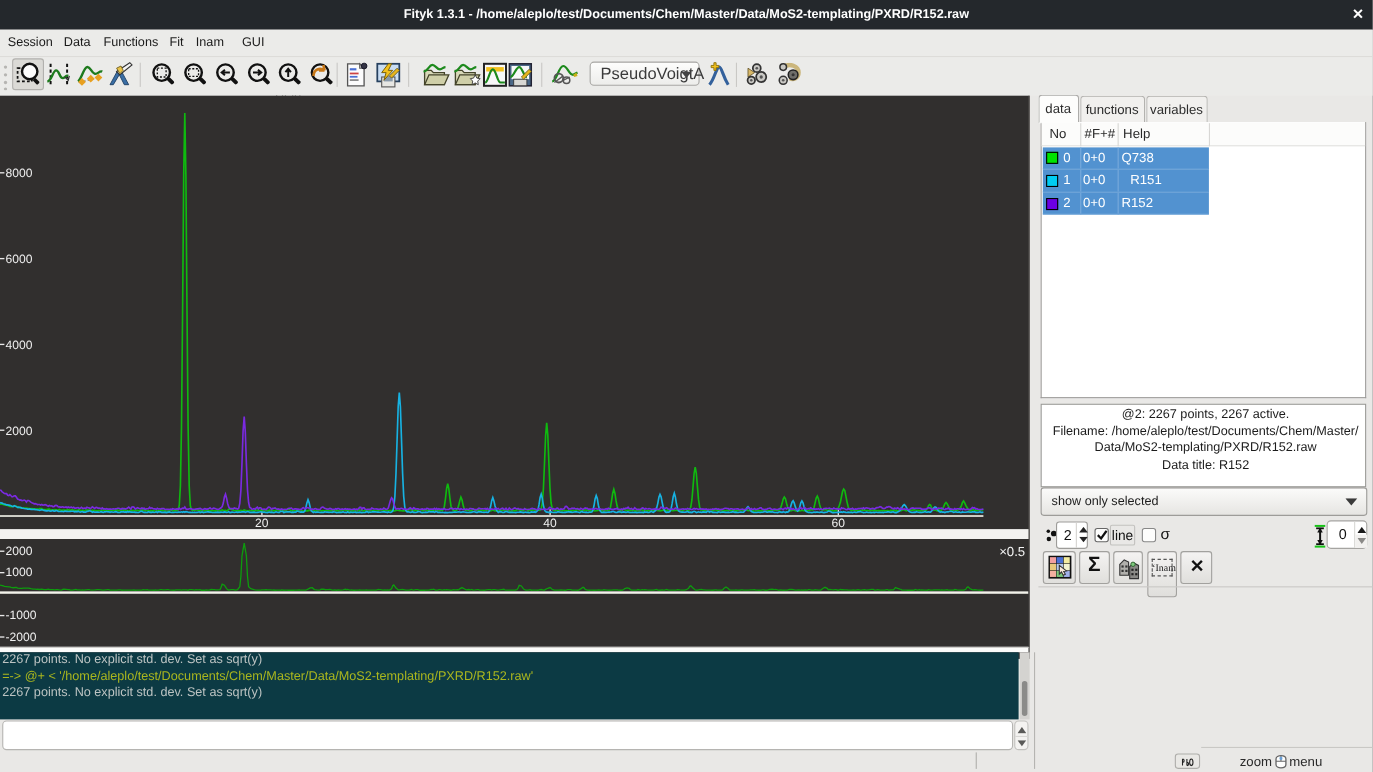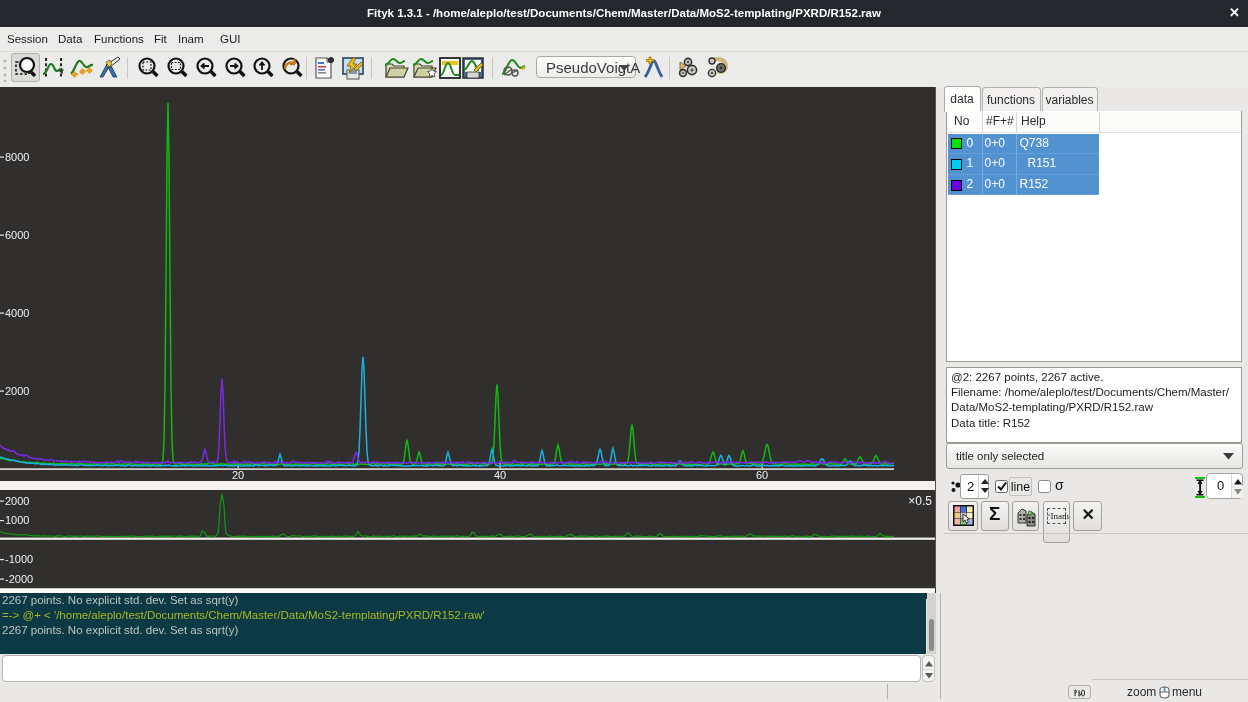--- a/index.html
+++ b/index.html
@@ -263,24 +263,24 @@
 <div class="abs" style="left:947.5px;top:175.1px;width:151.5px;height:20.3px;background:#5292d0;font-size:12px;color:#fff;">
 <span class="abs" style="left:3px;top:4.5px;width:11px;height:11px;background:#6c00e4;border:1.6px solid #000;"></span>
 <span class="abs" style="left:19px;top:2px;">2</span>
 <span class="abs" style="left:37px;top:2px;">0+0</span>
 <span class="abs" style="left:72px;top:2px;">R152</span>
 <span class="abs" style="left:34px;top:0;width:1px;height:20.3px;background:#79abdc;"></span>
 <span class="abs" style="left:68px;top:0;width:1px;height:20.3px;background:#79abdc;"></span>
 <span class="abs" style="left:0;bottom:0;width:151.5px;height:1px;background:#649ed6;"></span>
 </div>
 <div class="abs" style="left:946px;top:367px;width:296px;height:76px;background:#fff;border:1px solid #989894;font-size:11.5px;color:#1c1c1c;line-height:15.2px;white-space:nowrap;overflow:hidden;">
-<div style="padding:2px 0 0 4px;">@2: 2267 points, 2267 active.<br>Filename: /home/aleplo/test/Documents/Chem/Master/<br>Data/MoS2-templating/PXRD/R152.raw<br>Data title: R152</div>
+<div style="padding:2px 0 0 4px;text-align:center;">@2: 2267 points, 2267 active.<br>Filename: /home/aleplo/test/Documents/Chem/Master/<br>Data/MoS2-templating/PXRD/R152.raw<br>Data title: R152</div>
 </div>
 <div class="abs" style="left:946px;top:443px;width:297px;height:26px;background:linear-gradient(#fbfbfa,#e6e5e2);border:1px solid #9d9c99;border-radius:3px;">
-<span class="abs" style="left:9px;top:0;line-height:24px;font-size:11.5px;color:#1c1c1c;">title only selected</span>
+<span class="abs" style="left:9px;top:0;line-height:24px;font-size:11.5px;color:#1c1c1c;">show only selected</span>
 <svg class="abs" style="right:8px;top:9px" width="11" height="8">
       <path d="M0 0 L11 0 L5.5 6.5 Z" fill="#3a3a3a"></path>
     </svg>
 </div>
 
 <svg class="abs" style="left:950px;top:480px" width="11" height="13">
 <circle cx="3" cy="3" r="1.6" fill="#111"></circle>
     <circle cx="8" cy="5" r="2.6" fill="#111"></circle>
     <circle cx="3.5" cy="10" r="2" fill="#111"></circle>
 </svg>

